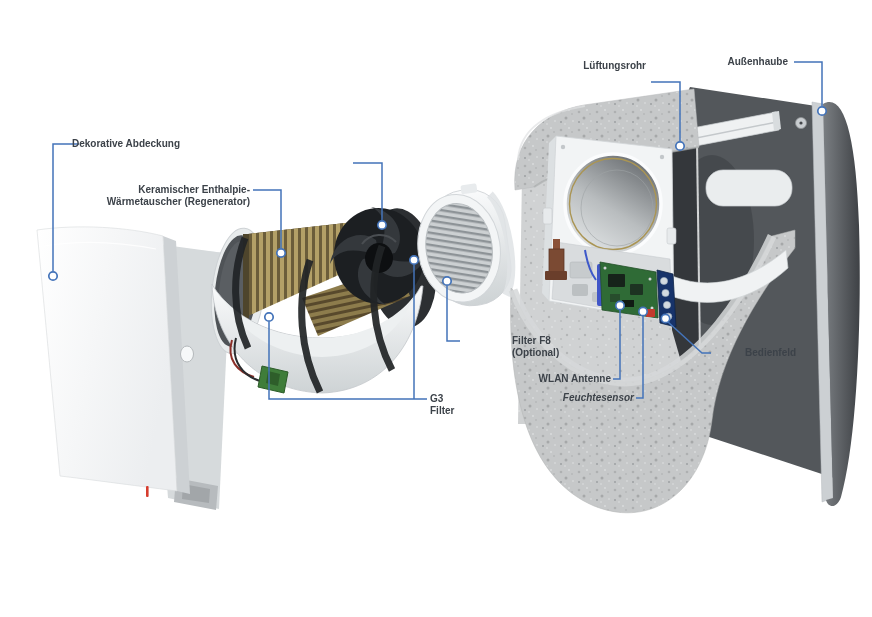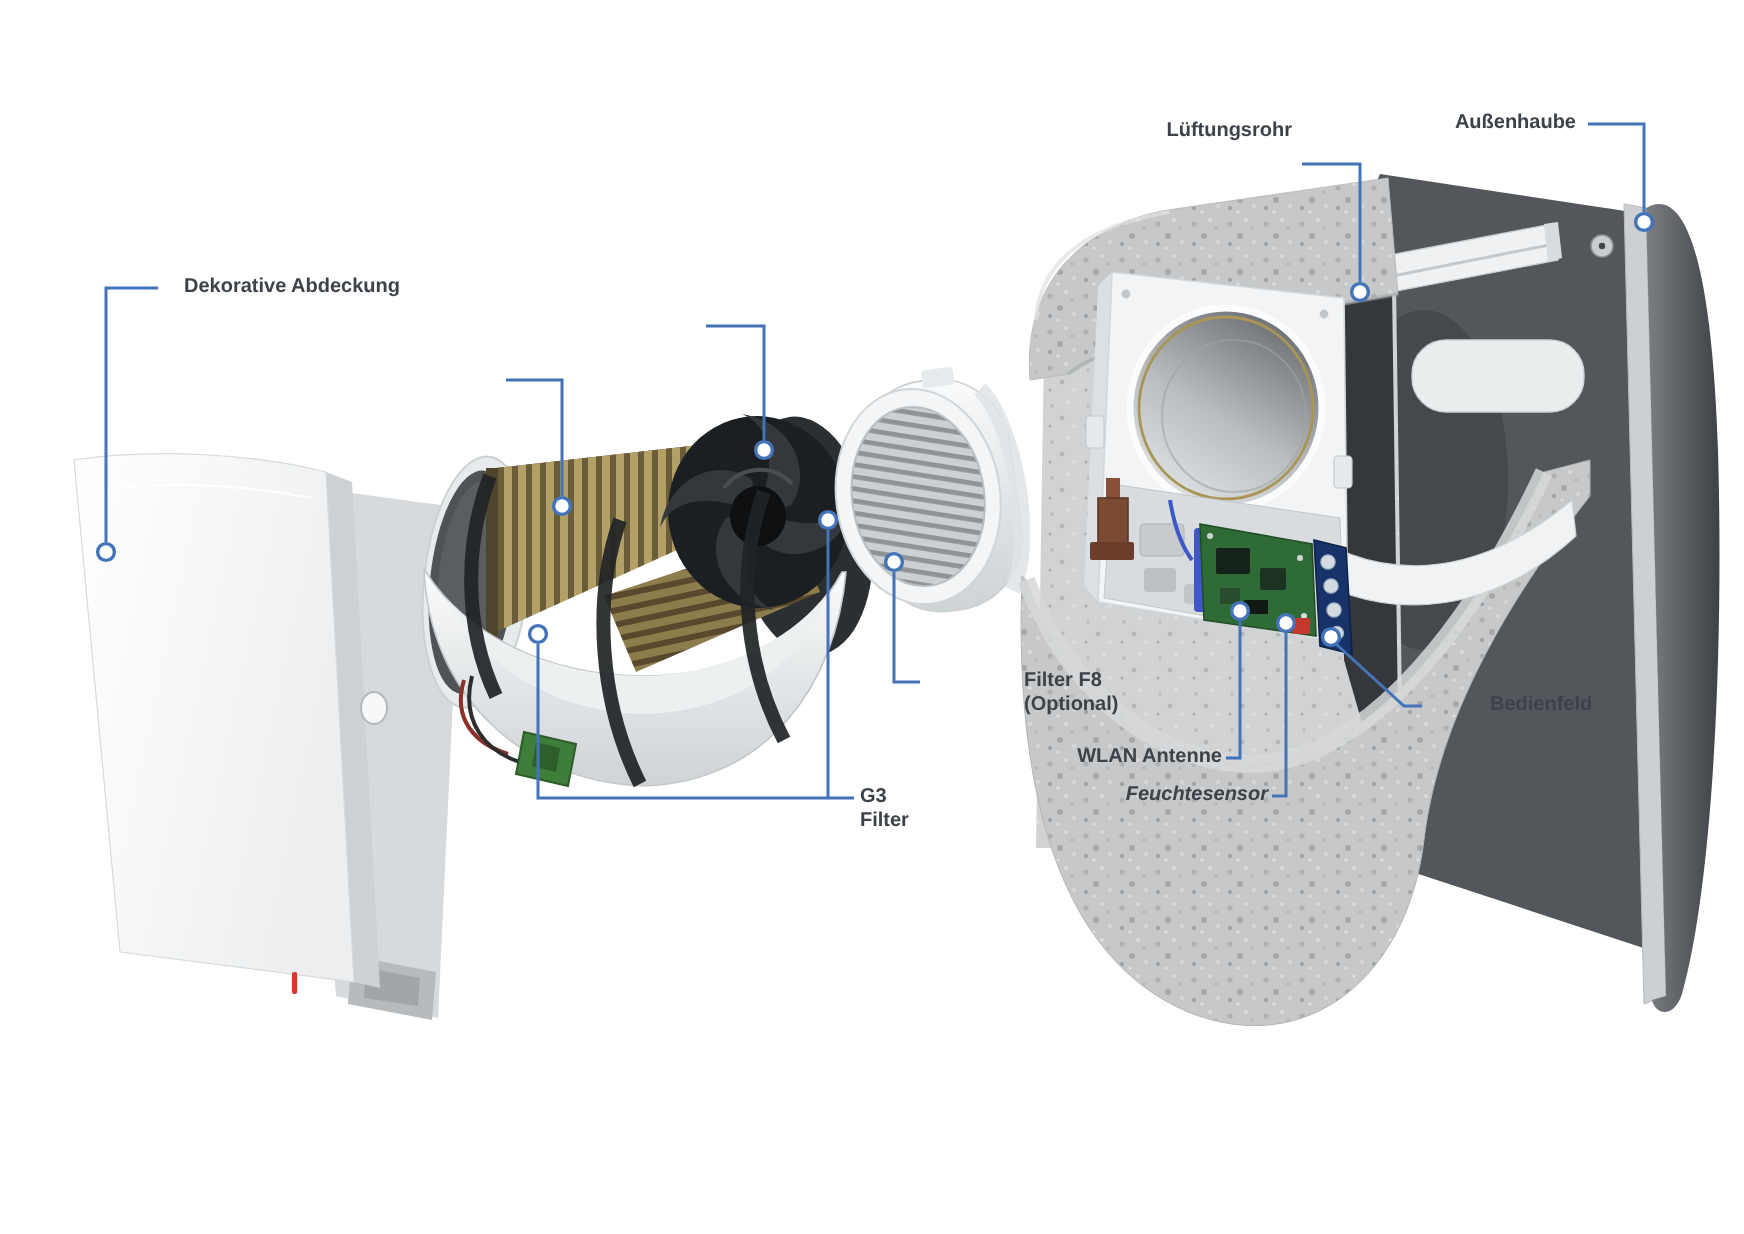--- a/index.html
+++ b/index.html
@@ -2,21 +2,21 @@
 <html><head>
 <meta charset="utf-8">
 <style>
   html,body{margin:0;padding:0;background:#fff;}
   .stage{position:relative;width:872px;height:617px;background:#ffffff;overflow:hidden;
          font-family:"Liberation Sans", sans-serif;}
   .art{position:absolute;inset:0;}
   .label{position:absolute;font-size:10px;line-height:11.5px;font-weight:700;
          color:#3c4249;white-space:nowrap;z-index:5;}
   .r{text-align:right;}
-  .l-dekorative{left:92px;top:138px;}
+  .l-dekorative{left:72px;top:138px;}
   .l-waermetauscher{right:622px;top:184px;}
   .l-ventilator{right:523px;top:157px;}
   .l-lueftungsrohr{right:226px;top:60px;}
   .l-aussenhaube{right:84px;top:56px;}
   .l-filterf8{left:464px;top:335px;margin-left:48px;}
   .l-g3{left:430px;top:393px;}
   .l-wlan{right:261px;top:373px;}
   .l-feuchtesensor{right:238px;top:392px;font-style:italic;}
   .l-bedienfeld{left:716px;top:347px;padding-left:29px;}
 </style>
@@ -239,20 +239,24 @@
     <circle cx="414" cy="260" r="4.2"></circle>
     <circle cx="620" cy="305.5" r="4.2"></circle>
     <circle cx="643" cy="311.5" r="4.2"></circle>
     <circle cx="665.5" cy="318.5" r="4.2"></circle>
   </g>
 </svg>
 
 <div class="label l-dekorative">
   <div>Dekorative Abdeckung</div>
 </div>
+<div class="label r l-waermetauscher">
+  <div>Keramischer Enthalpie-</div>
+  <div>Wärmetauscher (Regenerator)</div>
+</div>
 <div class="label r l-lueftungsrohr">
   <div>Lüftungsrohr</div>
 </div>
 <div class="label r l-aussenhaube">
   <div>Außenhaube</div>
 </div>
 <div class="label l-filterf8">
   <div>Filter F8</div>
   <div>(Optional)</div>
 </div>

